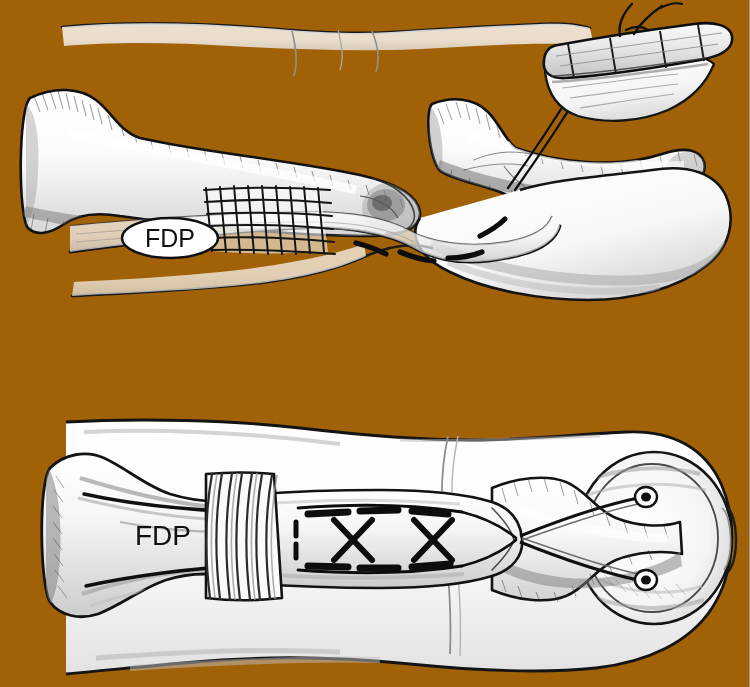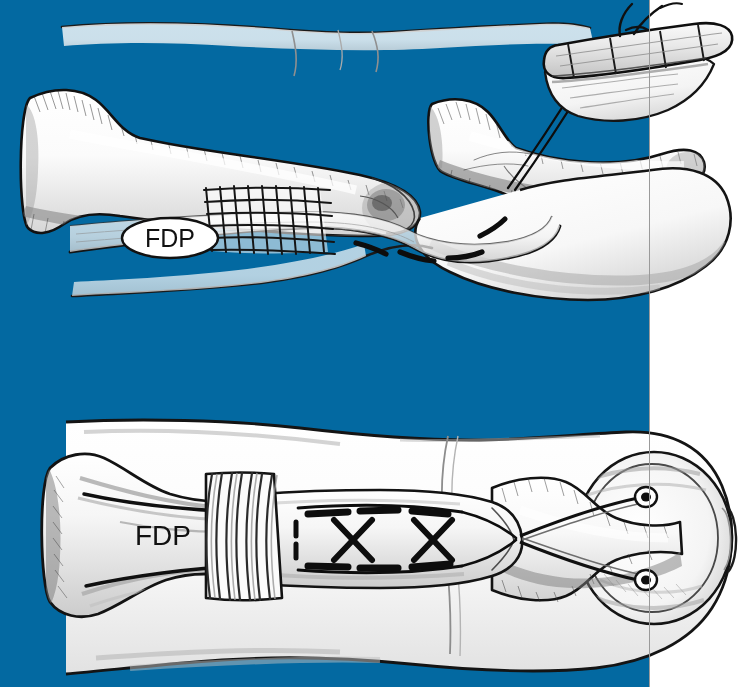--- a/index.html
+++ b/index.html
@@ -1,18 +1,18 @@
 <!DOCTYPE html>
 <html><head>
 <meta charset="utf-8">
 <title>FDP Tendon Repair Illustration</title>
 <style>
   html,body{margin:0;padding:0;background:#ffffff;}
   body{width:750px;height:687px;font-family:"Liberation Sans",sans-serif;overflow:hidden;}
-  #figure{position:relative;width:650px;height:687px;background:#0369a1;}
+  #figure{position:relative;width:750px;height:687px;background:#a16207;}
   .panel{position:absolute;left:0;width:750px;}
   #panel-lateral{top:0;height:345px;}
   #panel-volar{top:390px;height:297px;}
   svg{display:block;}
   .lbl{font-family:"Liberation Sans",sans-serif;fill:#111;}
   .lbl-lat{font-size:25px;}
   .lbl-vol{font-size:28px;}
   .edge-rule{position:absolute;top:0;right:0;width:1px;height:687px;background:#9a9a9a;}
 </style>
 </head>

